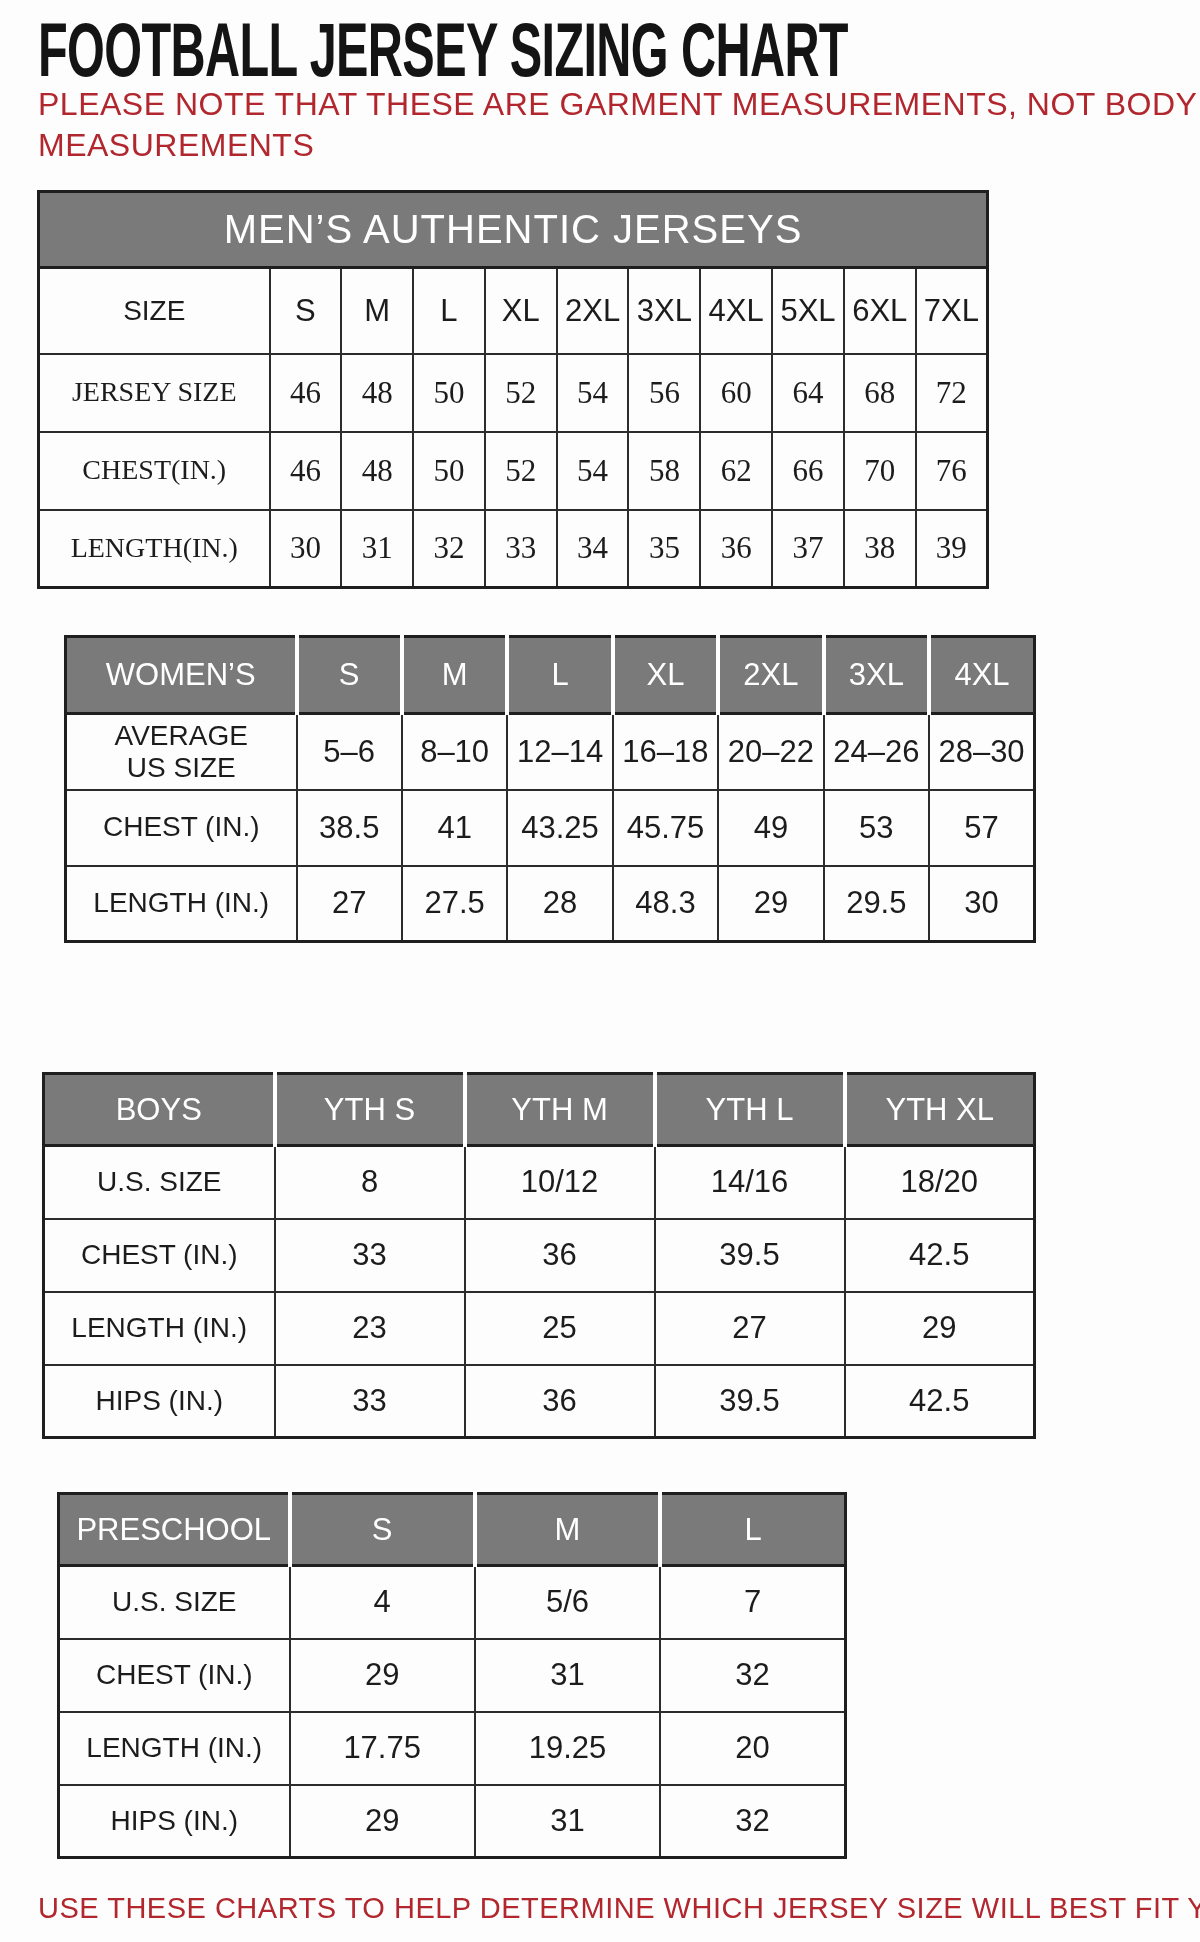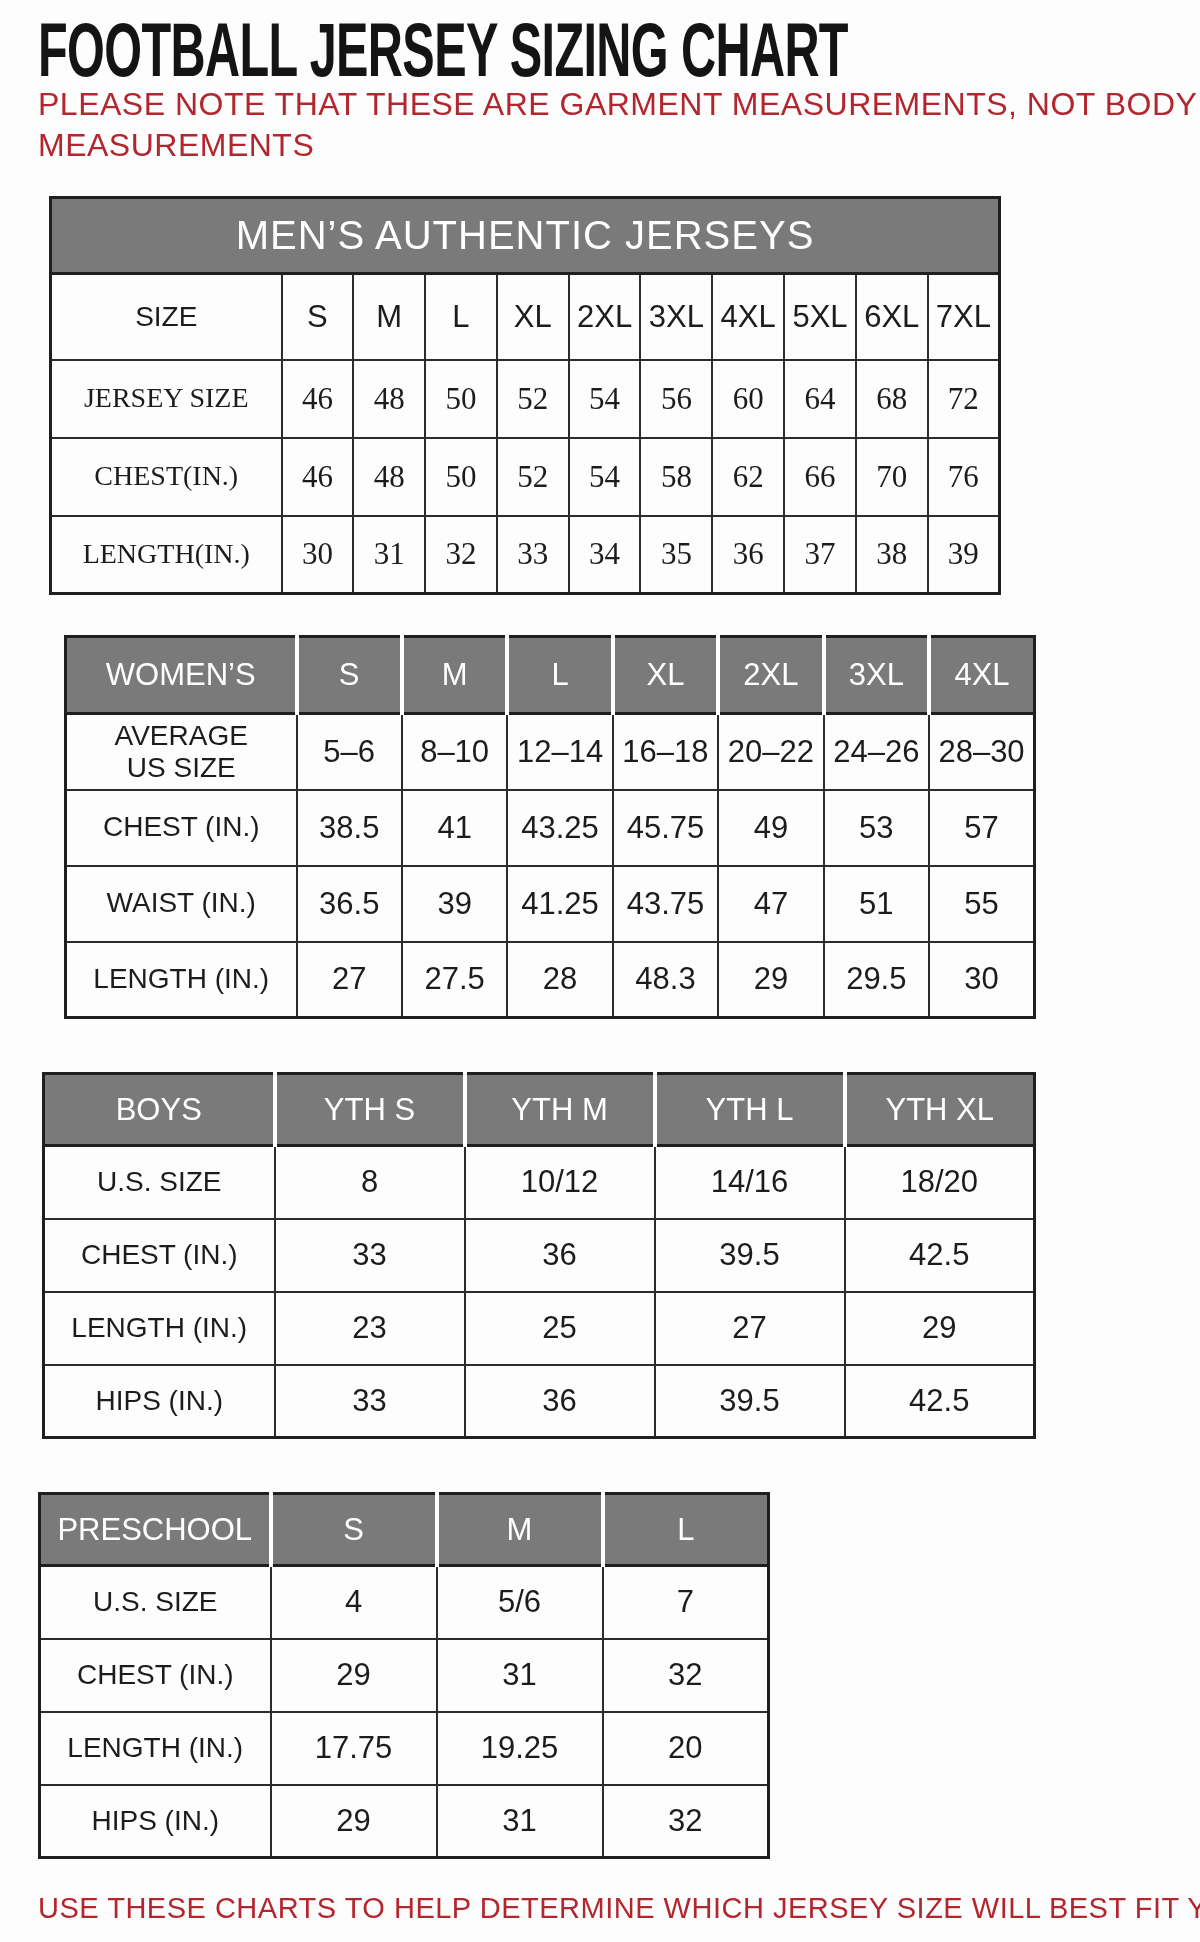--- a/index.html
+++ b/index.html
@@ -38,24 +38,24 @@
     height:76px;background:var(--gray);color:var(--white);
     font-size:40px;letter-spacing:1px;border:3px solid var(--border);
   }
   tr.gray th{
     background:var(--gray);color:var(--white);font-weight:normal;font-size:31px;
     border-left:4px solid var(--white);border-right:4px solid var(--white);
     border-top:3px solid var(--border);border-bottom:3px solid var(--border);
   }
   tr.gray th:first-child{border-left:3px solid var(--border);}
   tr.gray th:last-child{border-right:3px solid var(--border);}
-  [data-table="mens"]{left:37px;top:196px;width:952px;margin-left:12px;}
+  [data-table="mens"]{left:37px;top:190px;width:952px;}
   [data-table="womens"]{left:40px;top:635px;width:996px;padding-left:24px;}
   [data-table="boys"]{left:42px;top:1072px;width:994px;border-radius:28px;}
-  [data-table="preschool"]{left:38px;top:1492px;width:732px;}
+  [data-table="preschool"]{left:57px;top:1492px;width:790px;}
   [data-table="mens"] .hrow td{height:86px;}
   [data-table="mens"] .brow td{height:78px;font-family:Liberation Serif, serif;}
   [data-table="womens"] .hrow th{height:77px;}
   [data-table="womens"] .brow td{height:76px;}
   [data-table="boys"] .hrow th{height:72px;}
   [data-table="boys"] .brow td{height:73px;}
   [data-table="preschool"] .hrow th{height:72px;}
   [data-table="preschool"] .brow td{height:73px;}
 </style>
 </head>
@@ -178,30 +178,20 @@
           <td class="rowlabel">CHEST (IN.)</td>
           <td class="val">38.5</td>
           <td class="val">41</td>
           <td class="val">43.25</td>
           <td class="val">45.75</td>
           <td class="val">49</td>
           <td class="val">53</td>
           <td class="val">57</td>
         </tr>
         <tr class="brow">
-          <td class="rowlabel">WAIST (IN.)</td>
-          <td class="val">36.5</td>
-          <td class="val">39</td>
-          <td class="val">41.25</td>
-          <td class="val">43.75</td>
-          <td class="val">47</td>
-          <td class="val">51</td>
-          <td class="val">55</td>
-        </tr>
-        <tr class="brow">
           <td class="rowlabel">LENGTH (IN.)</td>
           <td class="val">27</td>
           <td class="val">27.5</td>
           <td class="val">28</td>
           <td class="val">48.3</td>
           <td class="val">29</td>
           <td class="val">29.5</td>
           <td class="val">30</td>
         </tr>
       </tbody>

